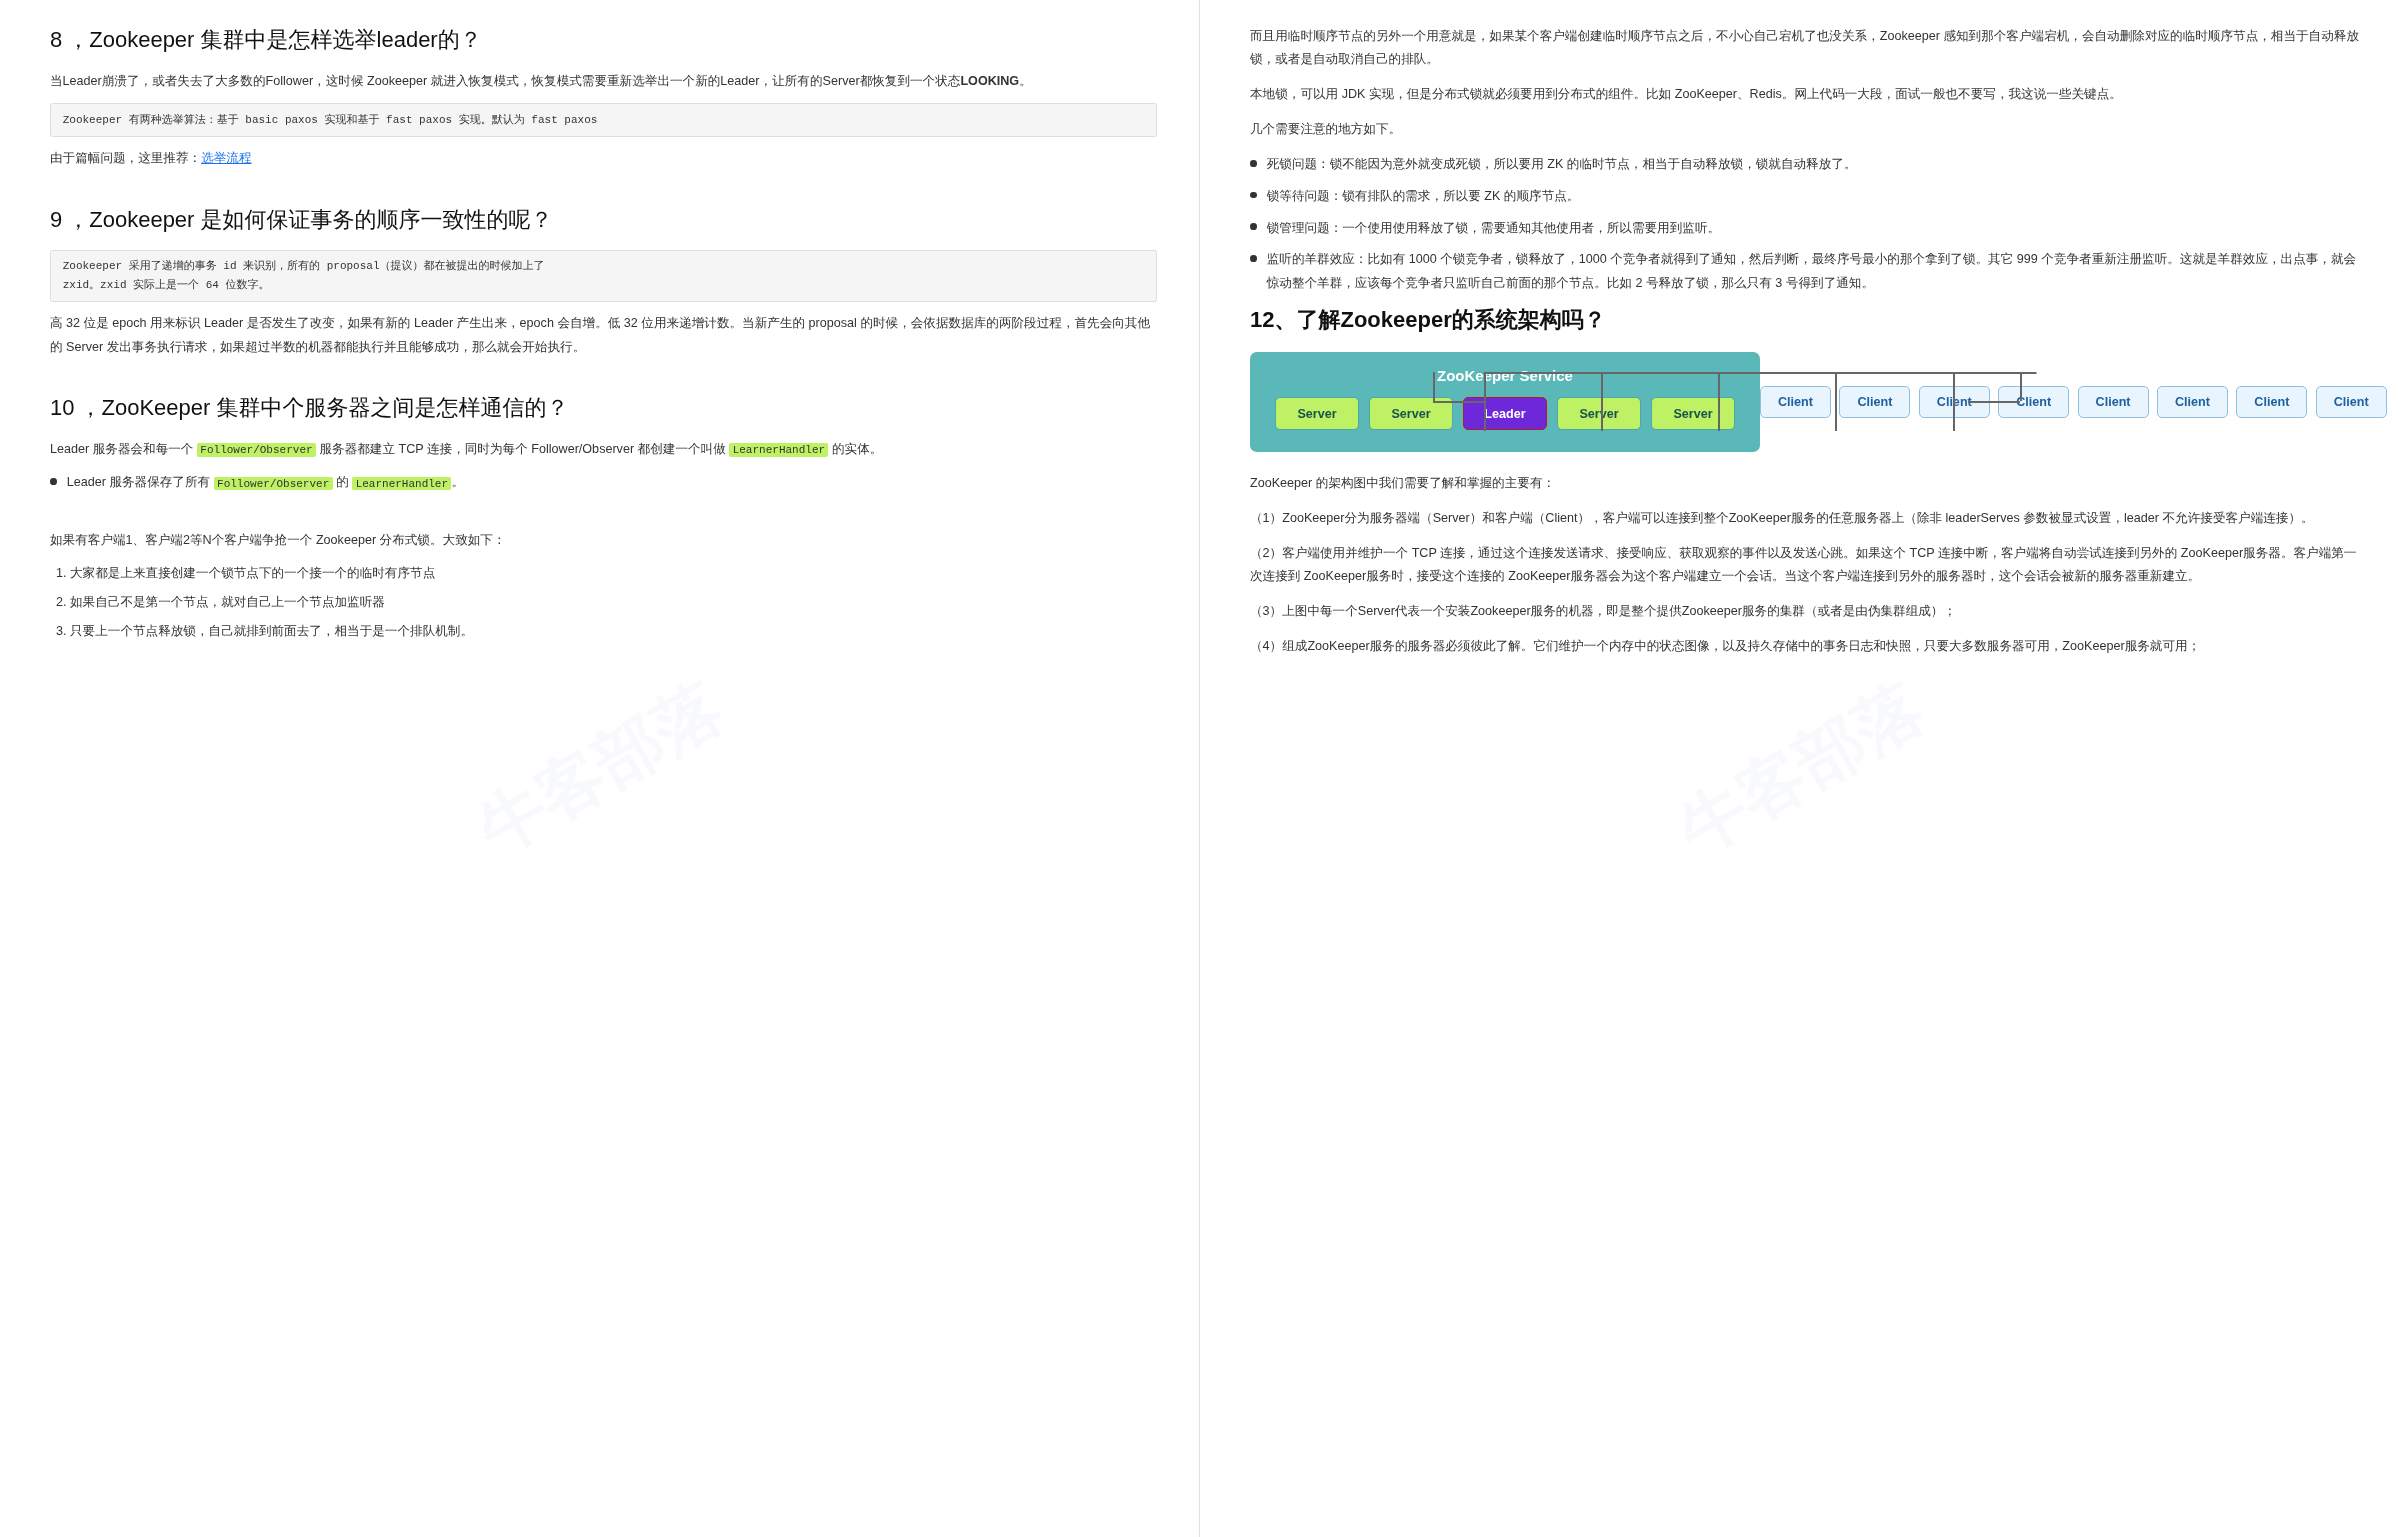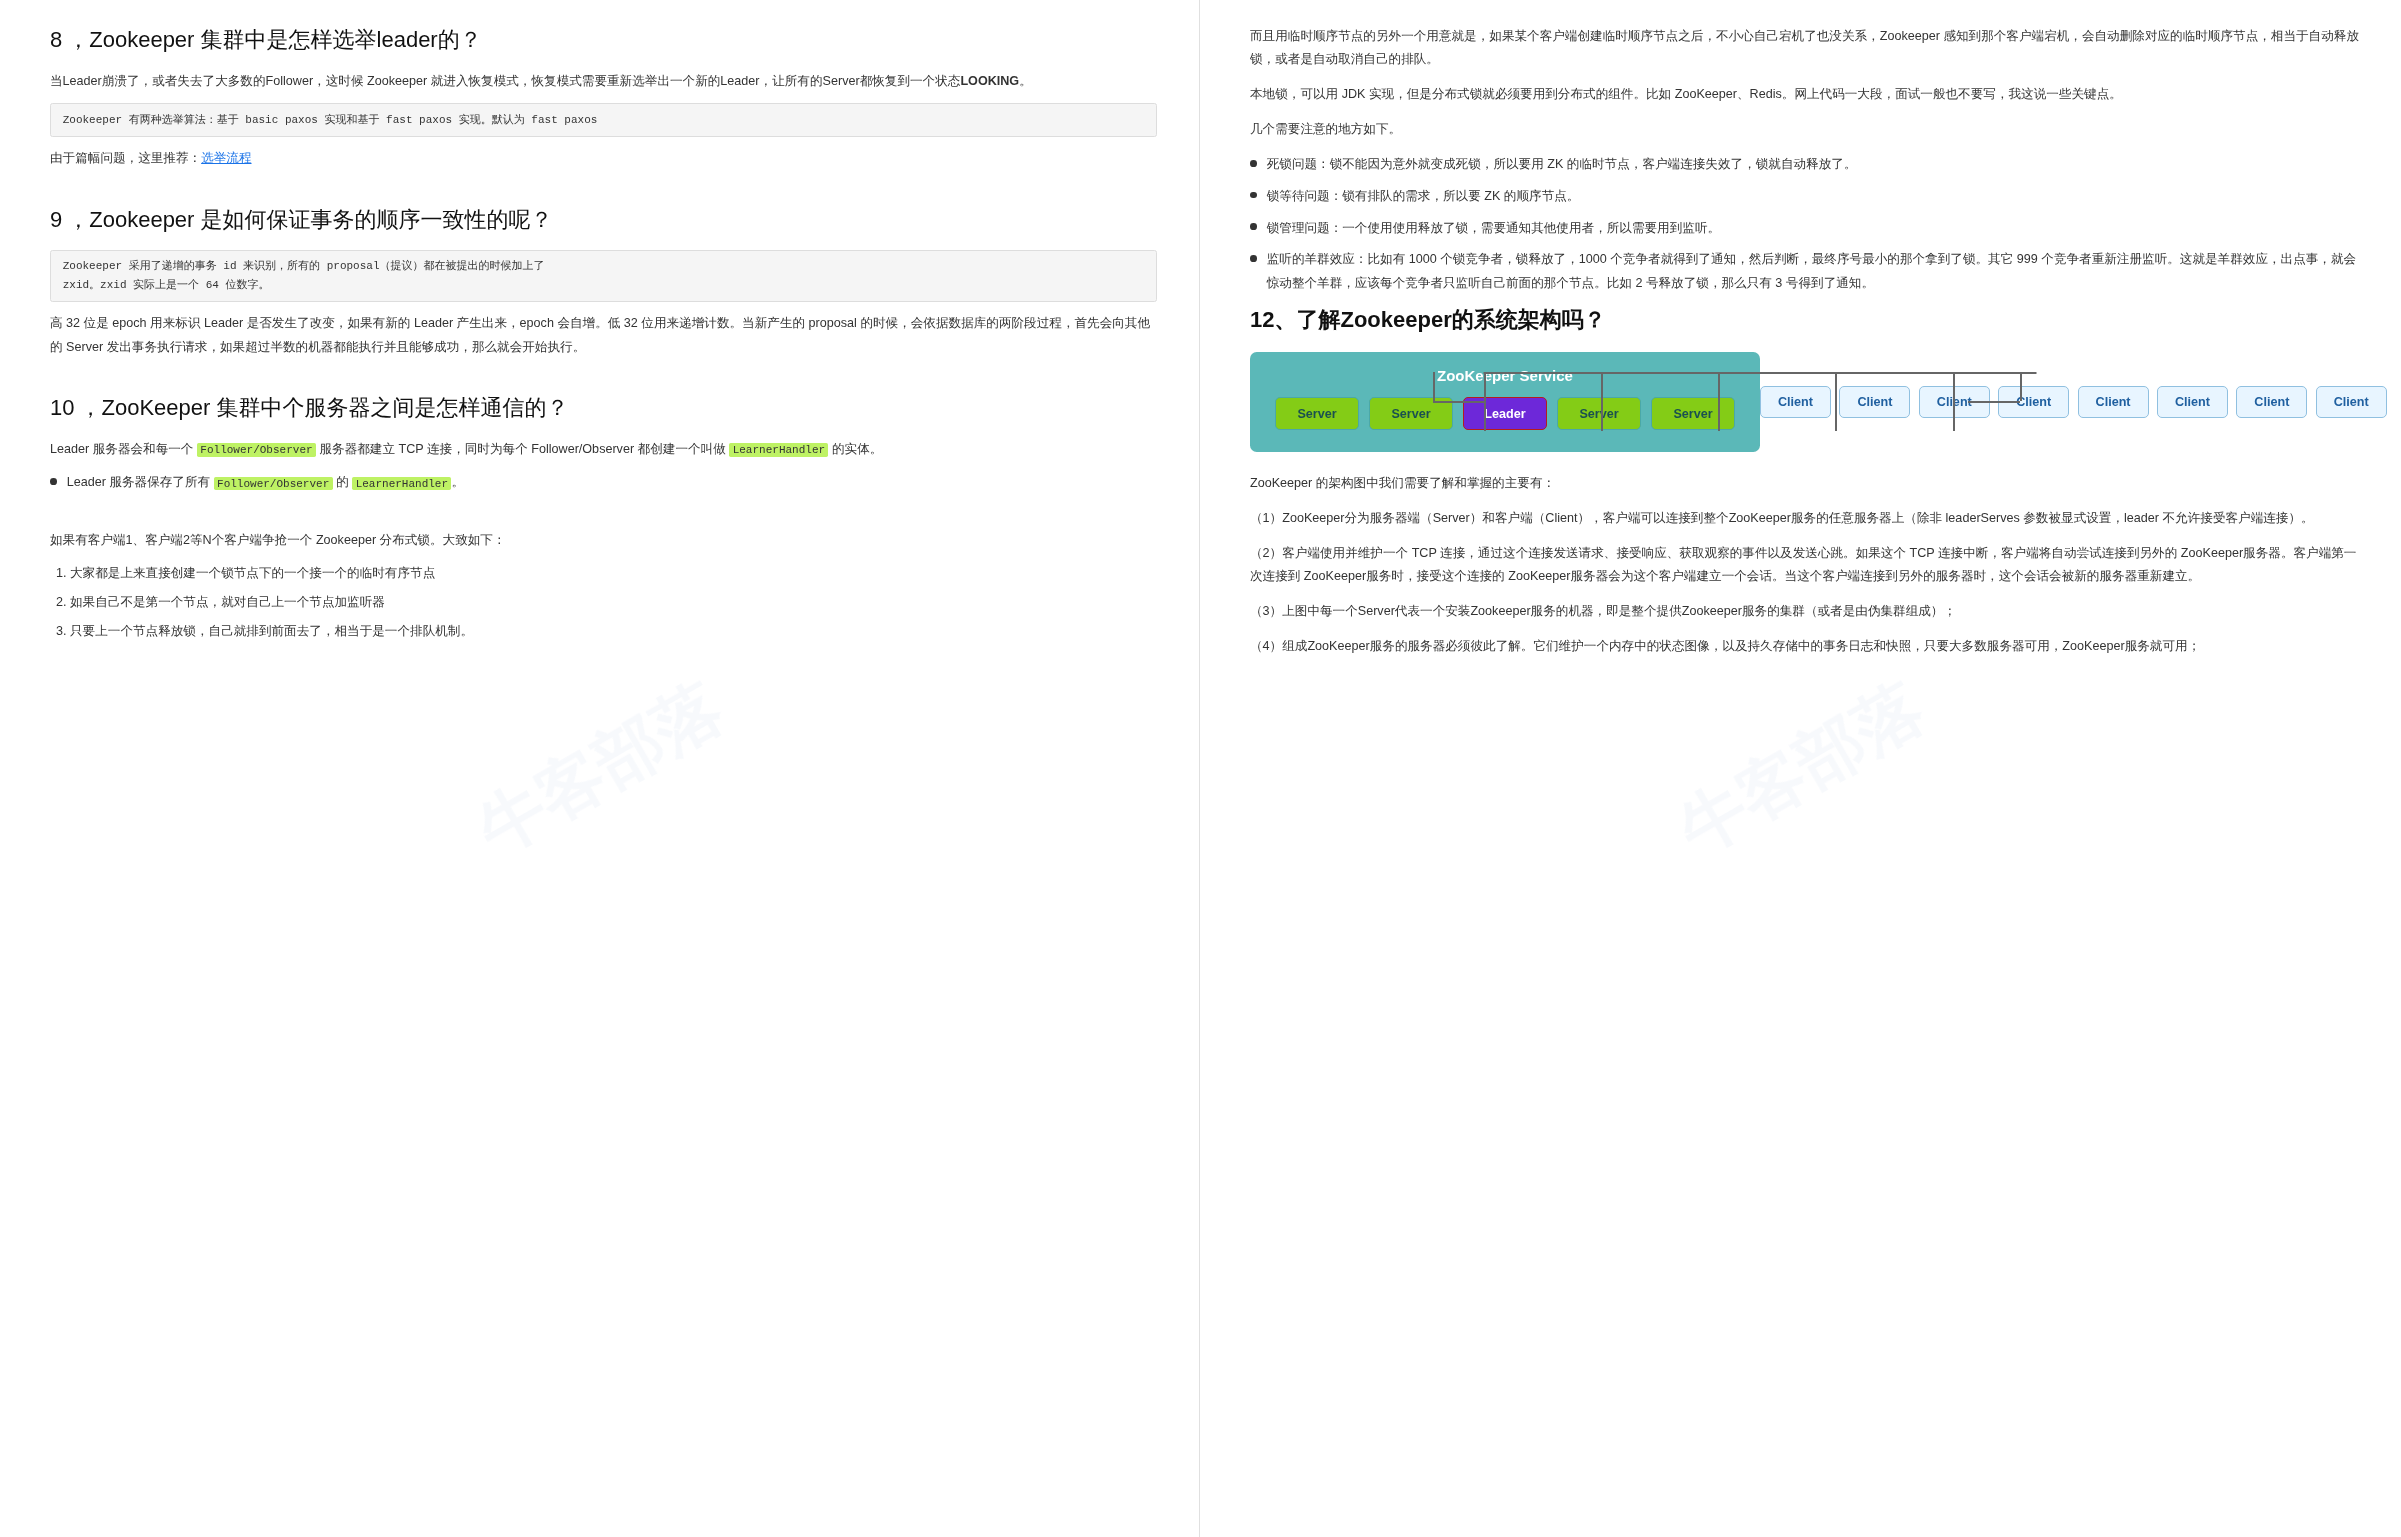--- a/index.html
+++ b/index.html
@@ -128,21 +128,21 @@
       color: #fff;
       margin-bottom: 13.4px;
     }
     .zk-servers-row {
       display: flex;
       justify-content: center;
       gap: 10px;
       align-items: center;
     }
     .zk-server-box {
-      background: #84cc16;
+      background: #bef264;
       border: 1.7px solid #4aa8a8;
       border-radius: 5px;
       padding: 8.4px 15px;
       font-size: 12.6px;
       color: #1a5050;
       font-weight: bold;
       min-width: 84px;
       text-align: center;
     }
     .zk-server-box.leader {
@@ -267,21 +267,21 @@
   <p class="right-text">
     本地锁，可以用 JDK 实现，但是分布式锁就必须要用到分布式的组件。比如 ZooKeeper、Redis。网上代码一大段，面试一般也不要写，我这说一些关键点。
   </p>
   <p class="right-text">
     几个需要注意的地方如下。
   </p>
 
   <ul class="bullet-list">
     <li>
       <div class="bullet-dot"></div>
-      <span>死锁问题：锁不能因为意外就变成死锁，所以要用 ZK 的临时节点，客户端连接失效了，锁就自动释放了。</span>
+      <span>死锁问题：锁不能因为意外就变成死锁，所以要用 ZK 的临时节点，相当于自动释放锁，锁就自动释放了。</span>
     </li>
     <li>
       <div class="bullet-dot"></div>
       <span>锁等待问题：锁有排队的需求，所以要 ZK 的顺序节点。</span>
     </li>
     <li>
       <div class="bullet-dot"></div>
       <span>锁管理问题：一个使用使用释放了锁，需要通知其他使用者，所以需要用到监听。</span>
     </li>
     <li>

